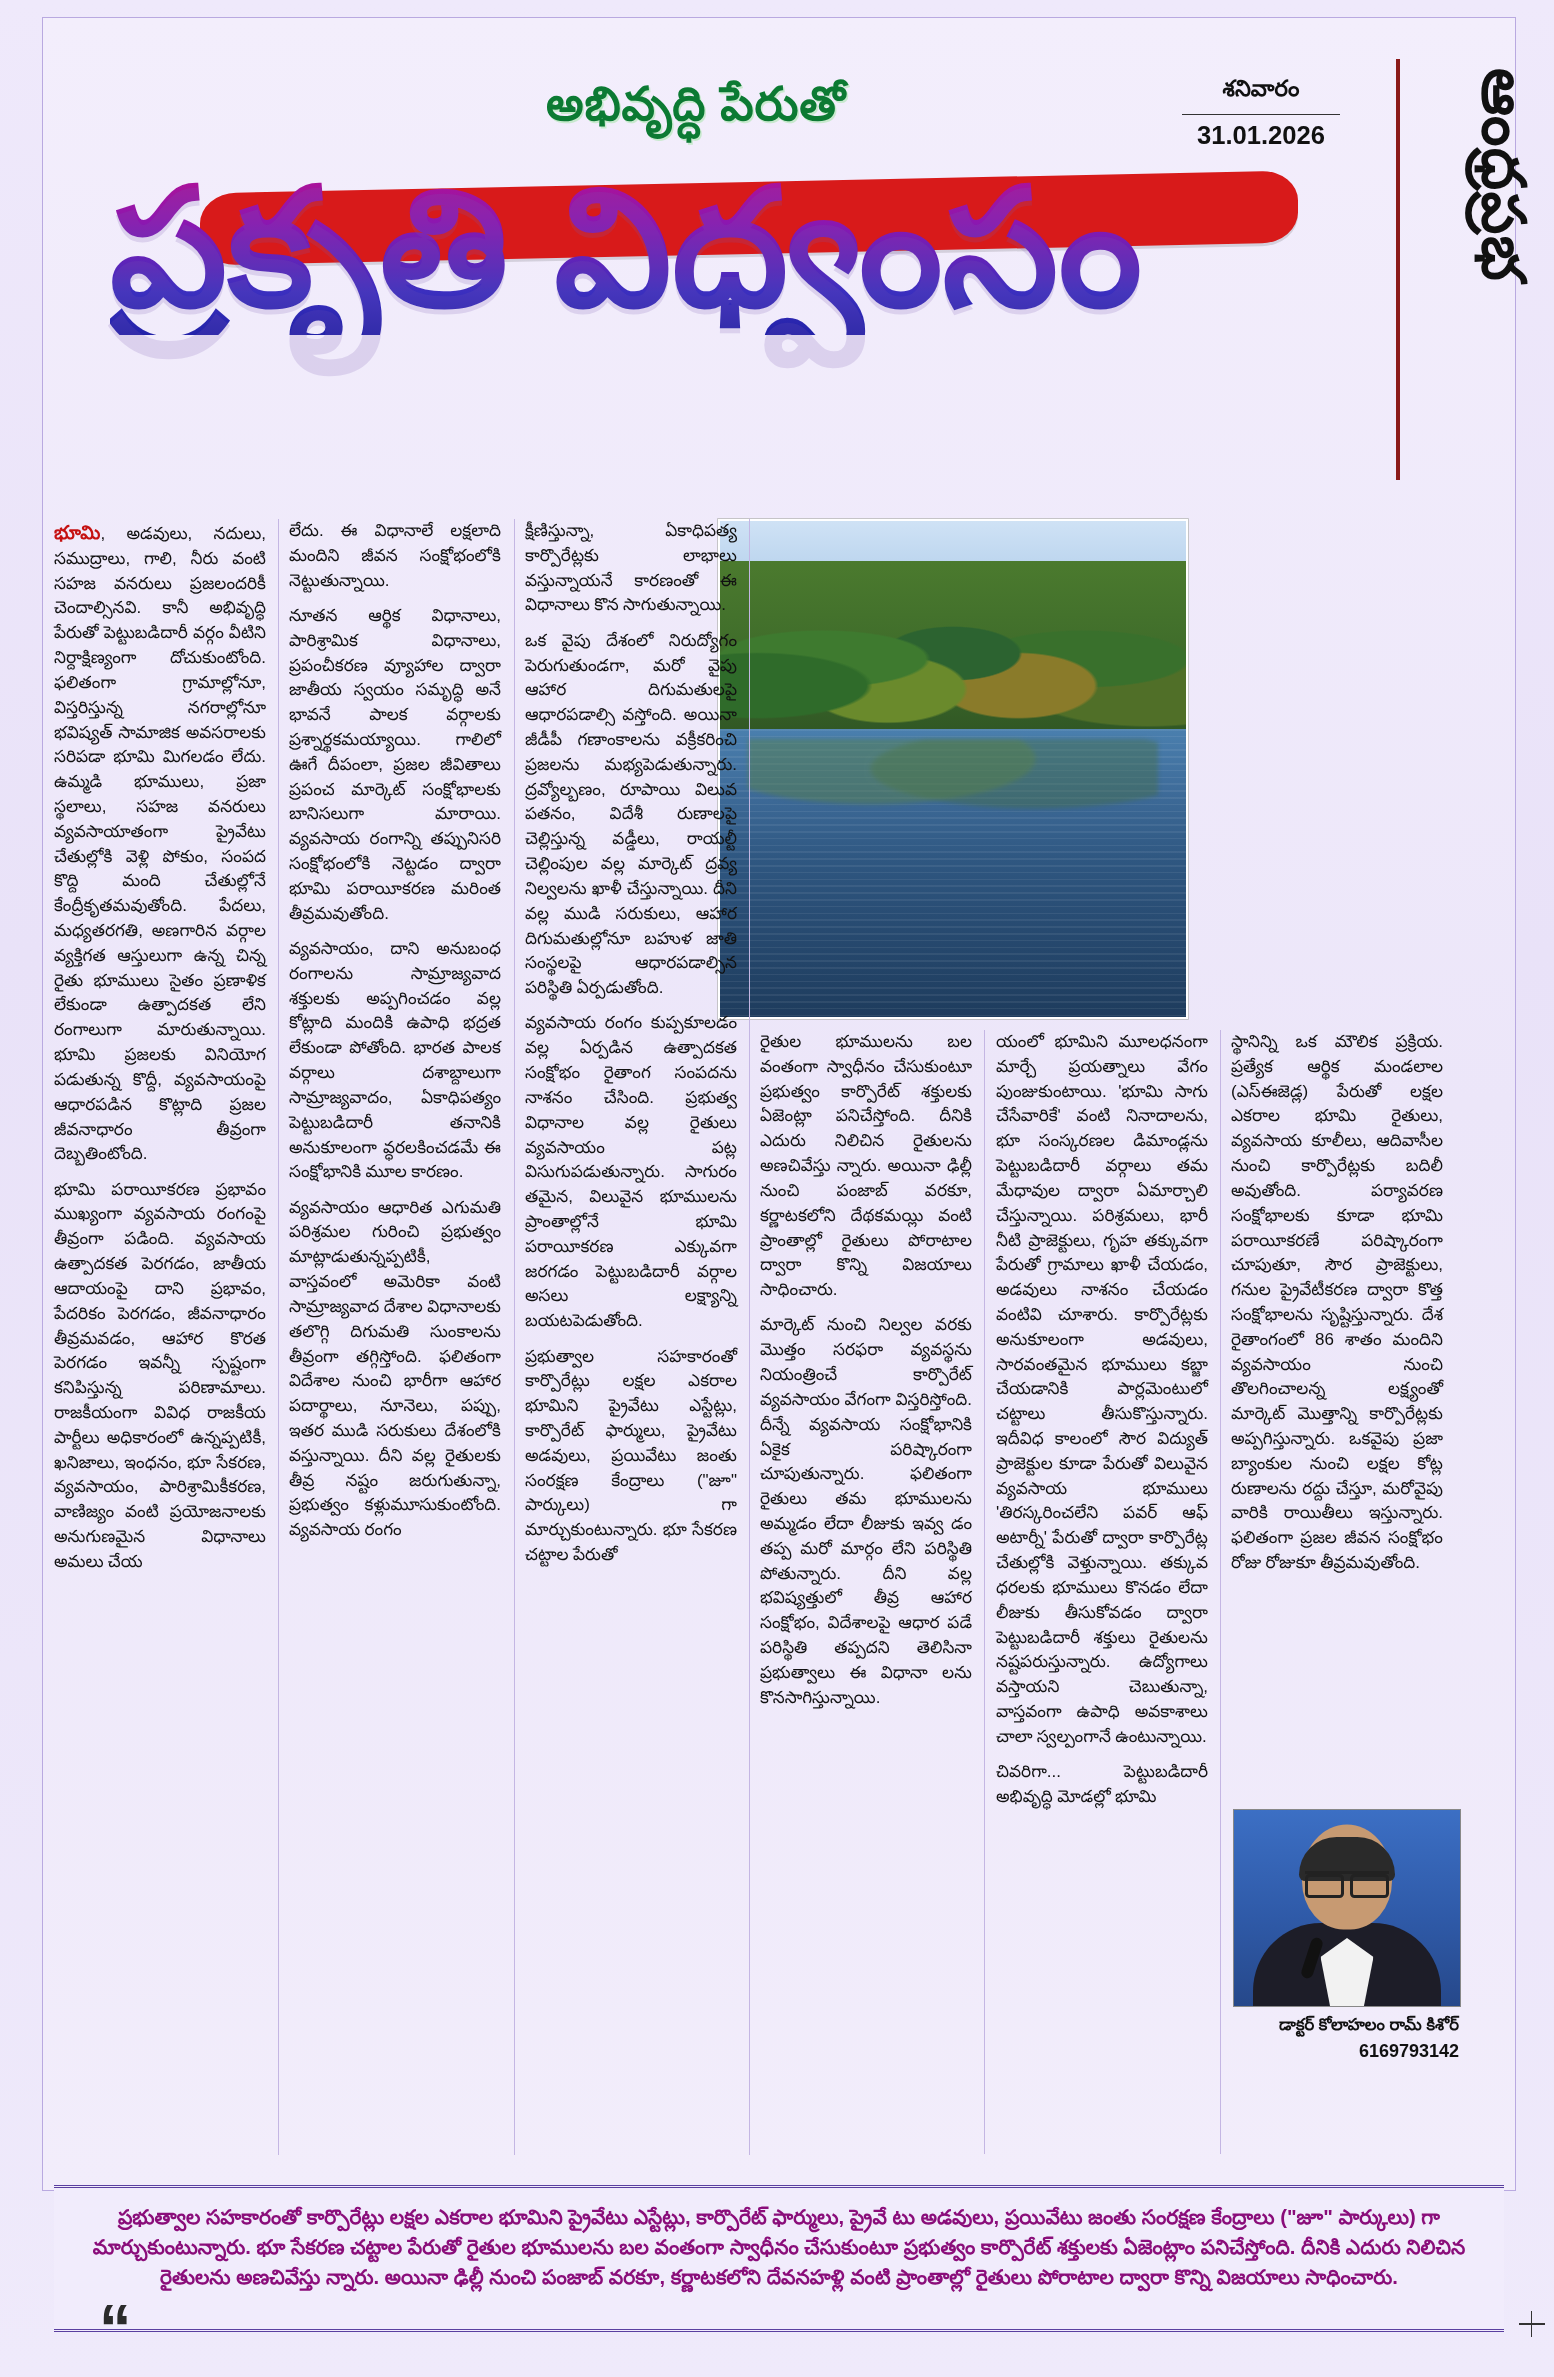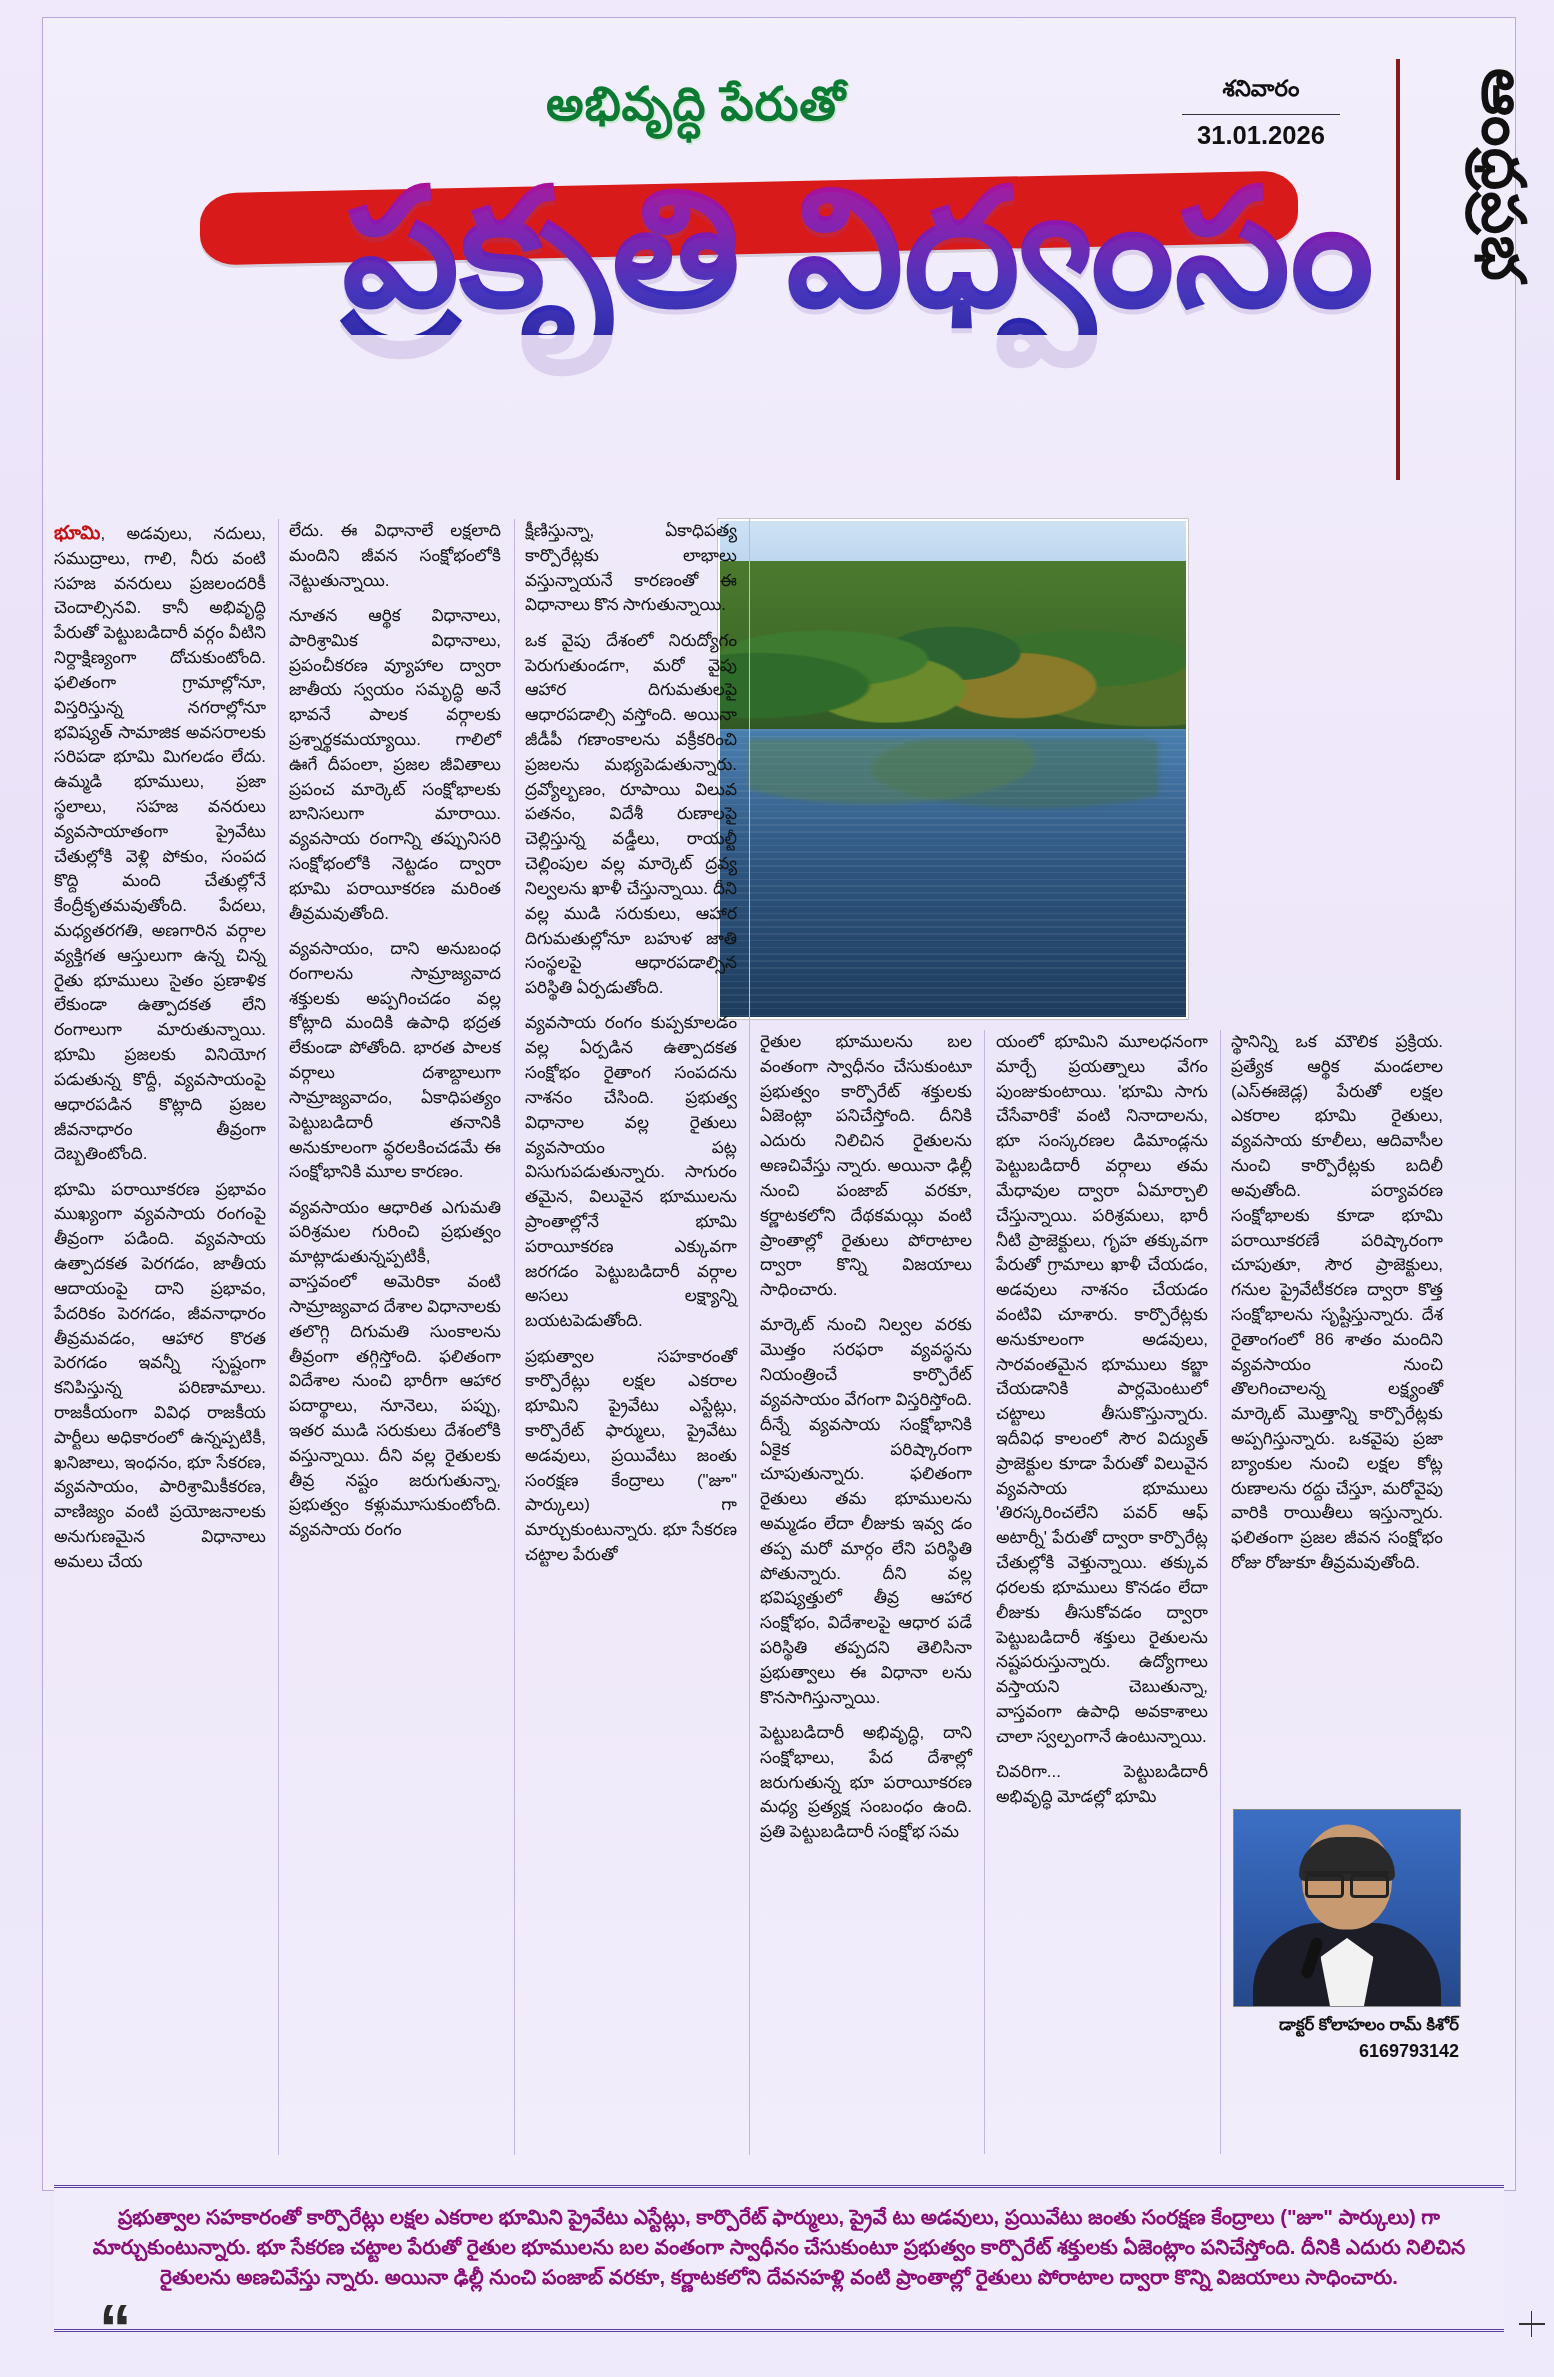--- a/index.html
+++ b/index.html
@@ -86,21 +86,21 @@
     color: #111;
     writing-mode: vertical-rl;
     text-orientation: mixed;
     line-height: 1.0;
     letter-spacing: 1.5px;
   }
   .main-title {
     position: absolute;
     left: 68px; top: 139px;
     width: 1264px;
-    text-align: right;
+    text-align: left;
     font-size: 165px;
     font-weight: bold;
     line-height: 1.05;
     background: linear-gradient(180deg,#b9108f 0%, #8c17b0 35%, #3b2fbf 75%, #2222a8 100%);
     -webkit-background-clip: text;
     background-clip: text;
     color: transparent;
     text-shadow: 0 4.5px 0 rgba(120,90,180,0.18);
     white-space: nowrap;
   }
@@ -364,21 +364,20 @@
     <div class="col c3">
       <p>క్షీణిస్తున్నా, ఏకాధిపత్య కార్పొరేట్లకు లాభాలు వస్తున్నాయనే కారణంతో ఈ విధానాలు కొన సాగుతున్నాయి.</p>
       <p>ఒక వైపు దేశంలో నిరుద్యోగం పెరుగుతుండగా, మరో వైపు ఆహార దిగుమతులపై ఆధారపడాల్సి వస్తోంది. అయినా జీడీపీ గణాంకాలను వక్రీకరించి ప్రజలను మభ్యపెడుతున్నారు. ద్రవ్యోల్బణం, రూపాయి విలువ పతనం, విదేశీ రుణాలపై చెల్లిస్తున్న వడ్డీలు, రాయల్టీ చెల్లింపుల వల్ల మార్కెట్ ద్రవ్య నిల్వలను ఖాళీ చేస్తున్నాయి. దీని వల్ల ముడి సరుకులు, ఆహార దిగుమతుల్లోనూ బహుళ జాతి సంస్థలపై ఆధారపడాల్సిన పరిస్థితి ఏర్పడుతోంది.</p>
       <p>వ్యవసాయ రంగం కుప్పకూలడం వల్ల ఏర్పడిన ఉత్పాదకత సంక్షోభం రైతాంగ సంపదను నాశనం చేసింది. ప్రభుత్వ విధానాల వల్ల రైతులు వ్యవసాయం పట్ల విసుగుపడుతున్నారు. సాగురం తమైన, విలువైన భూములను ప్రాంతాల్లోనే భూమి పరాయీకరణ ఎక్కువగా జరగడం పెట్టుబడిదారీ వర్గాల అసలు లక్ష్యాన్ని బయటపెడుతోంది.</p>
       <p>ప్రభుత్వాల సహకారంతో కార్పొరేట్లు లక్షల ఎకరాల భూమిని ప్రైవేటు ఎస్టేట్లు, కార్పొరేట్ ఫార్ములు, ప్రైవేటు అడవులు, ప్రయివేటు జంతు సంరక్షణ కేంద్రాలు ("జూ" పార్కులు) గా మార్చుకుంటున్నారు. భూ సేకరణ చట్టాల పేరుతో</p>
     </div>
 
     <div class="col c4">
       <p>రైతుల భూములను బల వంతంగా స్వాధీనం చేసుకుంటూ ప్రభుత్వం కార్పొరేట్ శక్తులకు ఏజెంట్లా పనిచేస్తోంది. దీనికి ఎదురు నిలిచిన రైతులను అణచివేస్తు న్నారు. అయినా ఢిల్లీ నుంచి పంజాబ్ వరకూ, కర్ణాటకలోని దేథకమయ్లి వంటి ప్రాంతాల్లో రైతులు పోరాటాల ద్వారా కొన్ని విజయాలు సాధించారు.</p>
       <p>మార్కెట్ నుంచి నిల్వల వరకు మొత్తం సరఫరా వ్యవస్థను నియంత్రించే కార్పొరేట్ వ్యవసాయం వేగంగా విస్తరిస్తోంది. దీన్నే వ్యవసాయ సంక్షోభానికి ఏకైక పరిష్కారంగా చూపుతున్నారు. ఫలితంగా రైతులు తమ భూములను అమ్మడం లేదా లీజుకు ఇవ్వ డం తప్ప మరో మార్గం లేని పరిస్థితి పోతున్నారు. దీని వల్ల భవిష్యత్తులో తీవ్ర ఆహార సంక్షోభం, విదేశాలపై ఆధార పడే పరిస్థితి తప్పదని తెలిసినా ప్రభుత్వాలు ఈ విధానా లను కొనసాగిస్తున్నాయి.</p>
-      <p>పెట్టుబడిదారీ అభివృద్ధి, దాని సంక్షోభాలు, పేద దేశాల్లో జరుగుతున్న భూ పరాయీకరణ మధ్య ప్రత్యక్ష సంబంధం ఉంది. ప్రతి పెట్టుబడిదారీ సంక్షోభ సమ</p>
     </div>
 
     <div class="col c5">
       <p>యంలో భూమిని మూలధనంగా మార్చే ప్రయత్నాలు వేగం పుంజుకుంటాయి. 'భూమి సాగు చేసేవారికే' వంటి నినాదాలను, భూ సంస్కరణల డిమాండ్లను పెట్టుబడిదారీ వర్గాలు తమ మేధావుల ద్వారా ఏమార్చాలి చేస్తున్నాయి. పరిశ్రమలు, భారీ నీటి ప్రాజెక్టులు, గృహ తక్కువగా పేరుతో గ్రామాలు ఖాళీ చేయడం, అడవులు నాశనం చేయడం వంటివి చూశారు. కార్పొరేట్లకు అనుకూలంగా అడవులు, సారవంతమైన భూములు కబ్జా చేయడానికి పార్లమెంటులో చట్టాలు తీసుకొస్తున్నారు. ఇదీవిధ కాలంలో సౌర విద్యుత్ ప్రాజెక్టుల కూడా పేరుతో విలువైన వ్యవసాయ భూములు 'తిరస్కరించలేని పవర్ ఆఫ్ అటార్నీ' పేరుతో ద్వారా కార్పొరేట్ల చేతుల్లోకి వెళ్తున్నాయి. తక్కువ ధరలకు భూములు కొనడం లేదా లీజుకు తీసుకోవడం ద్వారా పెట్టుబడిదారీ శక్తులు రైతులను నష్టపరుస్తున్నారు. ఉద్యోగాలు వస్తాయని చెబుతున్నా, వాస్తవంగా ఉపాధి అవకాశాలు చాలా స్వల్పంగానే ఉంటున్నాయి.</p>
       <p>చివరిగా... పెట్టుబడిదారీ అభివృద్ధి మోడల్లో భూమి</p>
     </div>
 
     <div class="col c6">
       <p>స్థానిన్ని ఒక మౌలిక ప్రక్రియ. ప్రత్యేక ఆర్థిక మండలాల (ఎస్ఈజెడ్ల) పేరుతో లక్షల ఎకరాల భూమి రైతులు, వ్యవసాయ కూలీలు, ఆదివాసీల నుంచి కార్పొరేట్లకు బదిలీ అవుతోంది. పర్యావరణ సంక్షోభాలకు కూడా భూమి పరాయీకరణే పరిష్కారంగా చూపుతూ, సౌర ప్రాజెక్టులు, గనుల ప్రైవేటీకరణ ద్వారా కొత్త సంక్షోభాలను సృష్టిస్తున్నారు. దేశ రైతాంగంలో 86 శాతం మందిని వ్యవసాయం నుంచి తొలగించాలన్న లక్ష్యంతో మార్కెట్ మొత్తాన్ని కార్పొరేట్లకు అప్పగిస్తున్నారు. ఒకవైపు ప్రజా బ్యాంకుల నుంచి లక్షల కోట్ల రుణాలను రద్దు చేస్తూ, మరోవైపు వారికి రాయితీలు ఇస్తున్నారు. ఫలితంగా ప్రజల జీవన సంక్షోభం రోజు రోజుకూ తీవ్రమవుతోంది.</p>
     </div>

